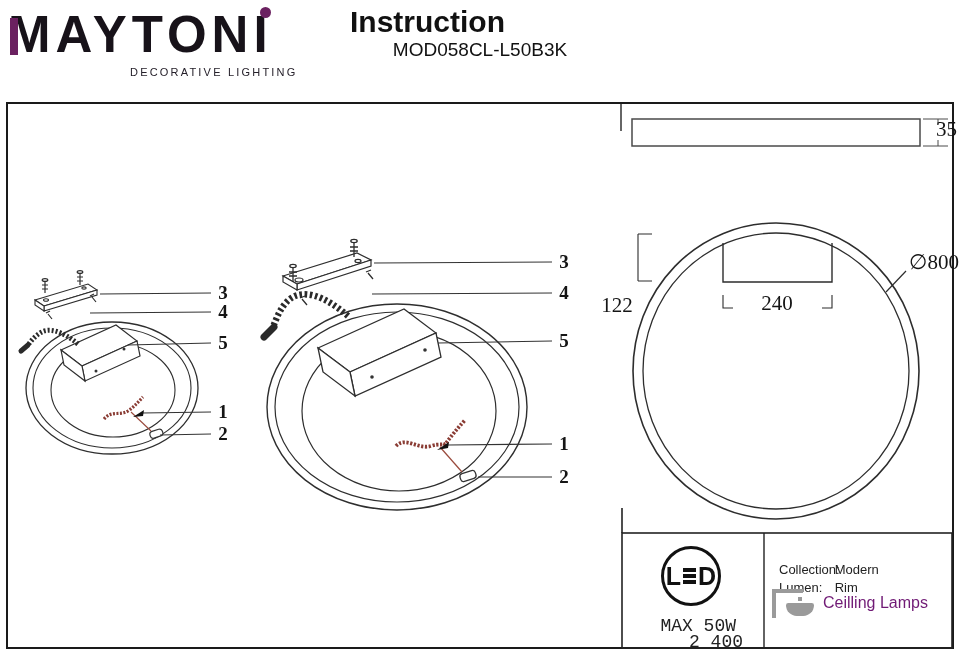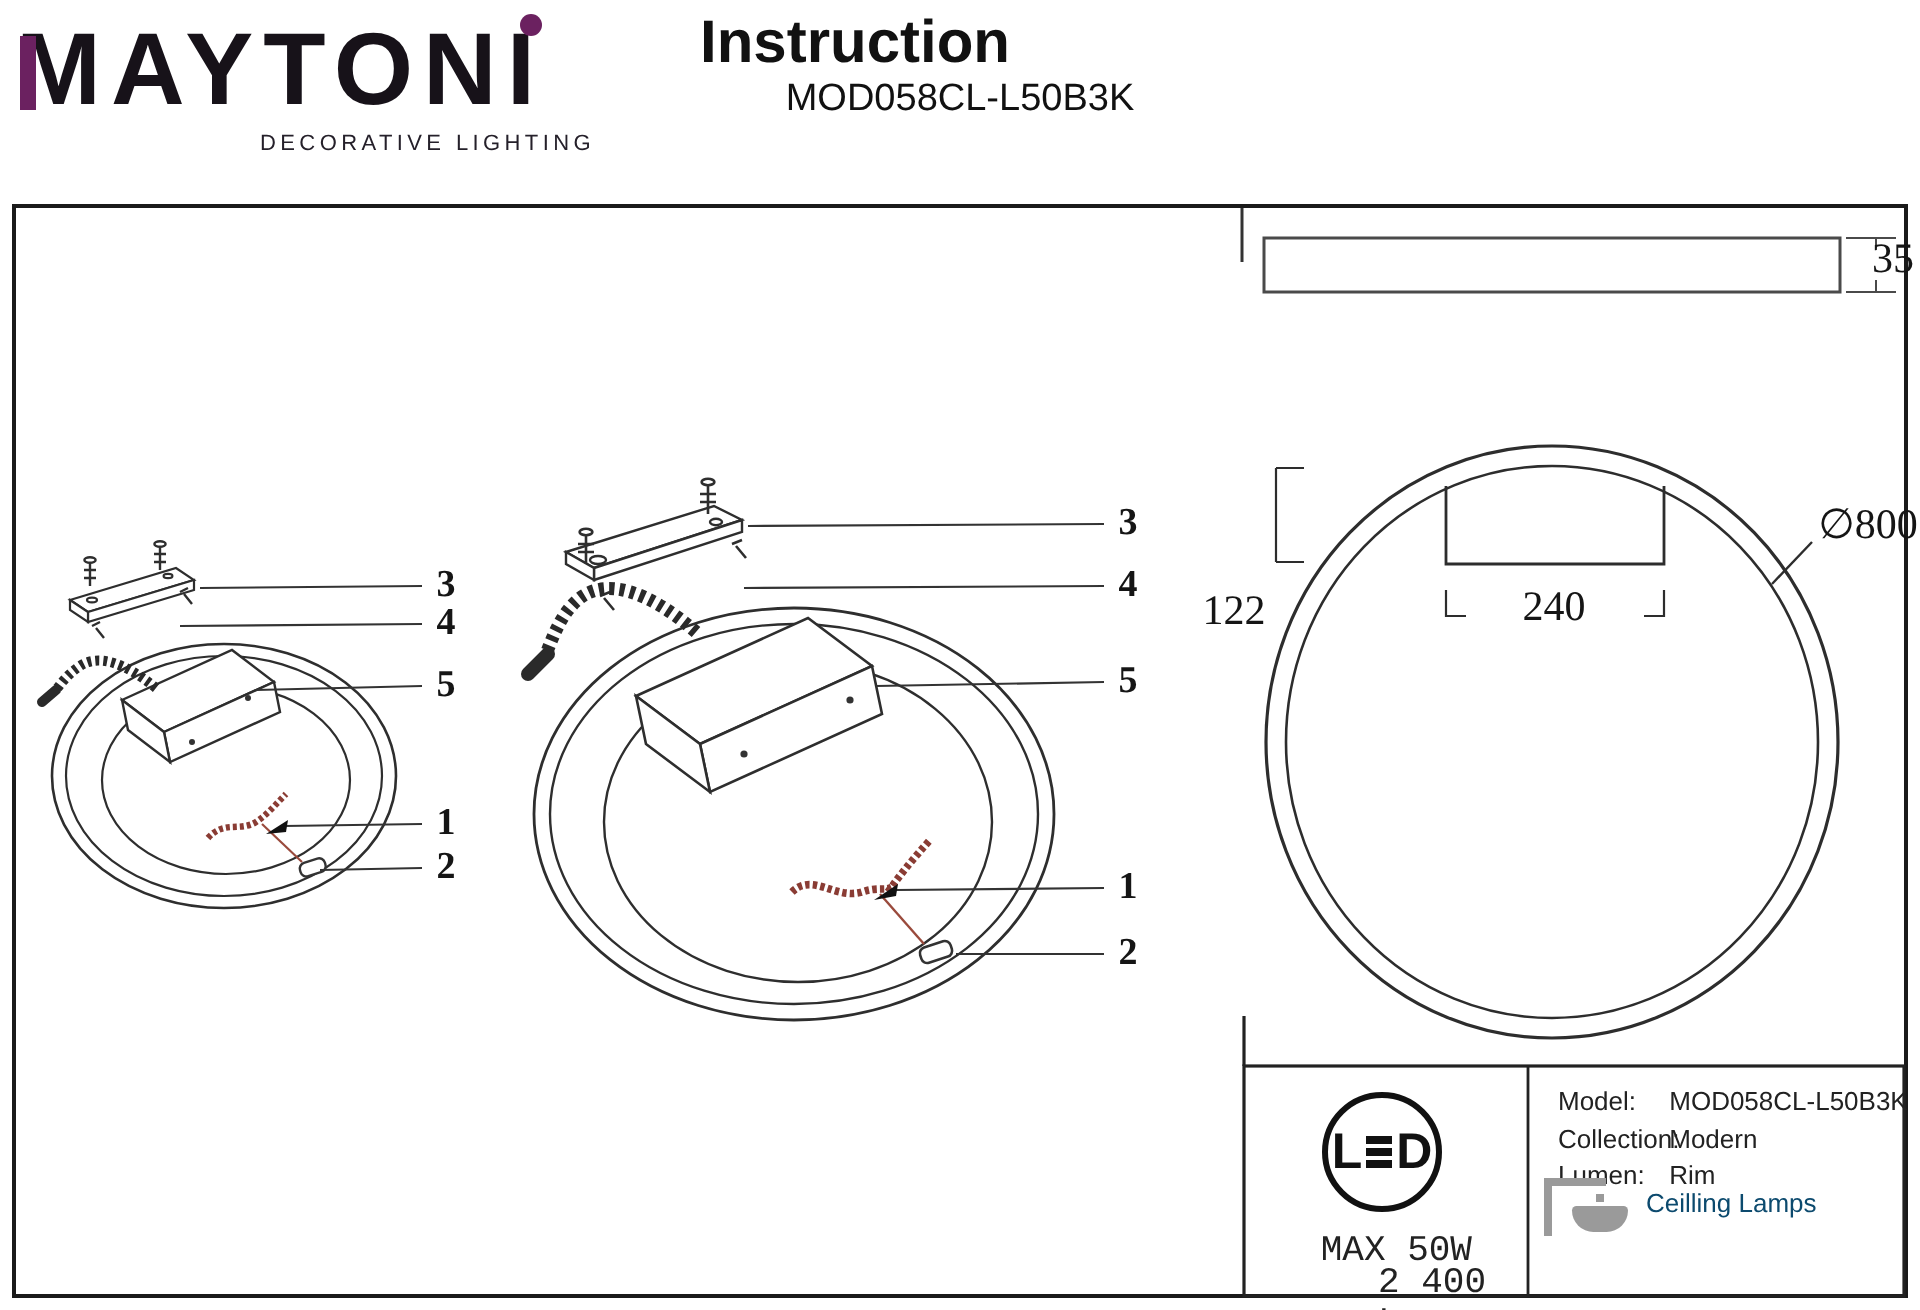--- a/index.html
+++ b/index.html
@@ -23,21 +23,21 @@
            font-weight:600;color:#151515;text-align:center;}
   
   .led-badge{position:absolute;left:661px;top:546px;width:60px;height:60px;border:3px solid #111;
              border-radius:50%;display:flex;align-items:center;justify-content:center;box-sizing:border-box;}
   .led-badge .ltr{font-size:25px;font-weight:bold;color:#111;line-height:1;}
   .e-bars{display:flex;flex-direction:column;gap:2.5px;margin:0 2px;}
   .e-bars span{display:block;width:13px;height:3.5px;background:#111;}
   .spec-small{position:absolute;text-align:right;font-size:18px;color:#222;font-family:Liberation Mono, monospace;}
   .spec-row{position:absolute;left:779px;font-size:13px;color:#222;white-space:nowrap;}
   .spec-row .lbl{display:inline-block;width:52px;}
-  .spec-cat{position:absolute;left:823px;top:594px;font-size:13px;color:#0c4a6e;}
+  .spec-cat{position:absolute;left:823px;top:594px;font-size:16px;color:#701a75;}
   
   .lamp-icon{position:absolute;left:772px;top:589px;width:44px;height:32px;}
   .lamp-icon .bar-t{position:absolute;left:0;top:0;width:31px;height:4px;background:#9a9a9a;}
   .lamp-icon .bar-l{position:absolute;left:0;top:0;width:4px;height:29px;background:#9a9a9a;}
   .lamp-icon .dot{position:absolute;left:26px;top:8px;width:4px;height:4px;background:#9a9a9a;}
   .lamp-icon .dome{position:absolute;left:14px;top:14px;width:28px;height:13px;background:#9a9a9a;
                    border-radius:3px 3px 14px 14px;}
 </style>
 </head>
 <body>
@@ -194,24 +194,20 @@
     <span class="e-bars">
         <span></span>
         <span></span>
         <span></span>
       </span>
     <span class="ltr">D</span>
   </div>
   <div class="spec-small" style="left:648px;top:616px;width:88px;">MAX 50W</div>
   <div class="spec-small" style="left:641px;top:632px;width:102px;">2 400 Lumen</div>
 
-  <div class="spec-row" style="top:543px;">
-    <span class="lbl">Model:</span>
-    <span>MOD058CL-L50B3K</span>
-  </div>
   <div class="spec-row" style="top:562px;">
     <span class="lbl">Collection:</span>
     <span>Modern</span>
   </div>
   <div class="spec-row" style="top:580px;">
     <span class="lbl">Lumen:</span>
     <span>Rim</span>
   </div>
 
   <div class="lamp-icon">

